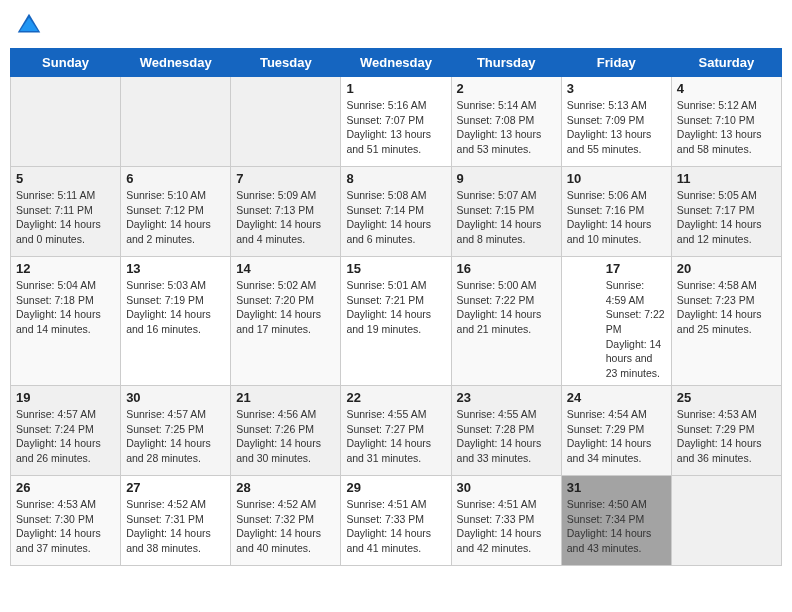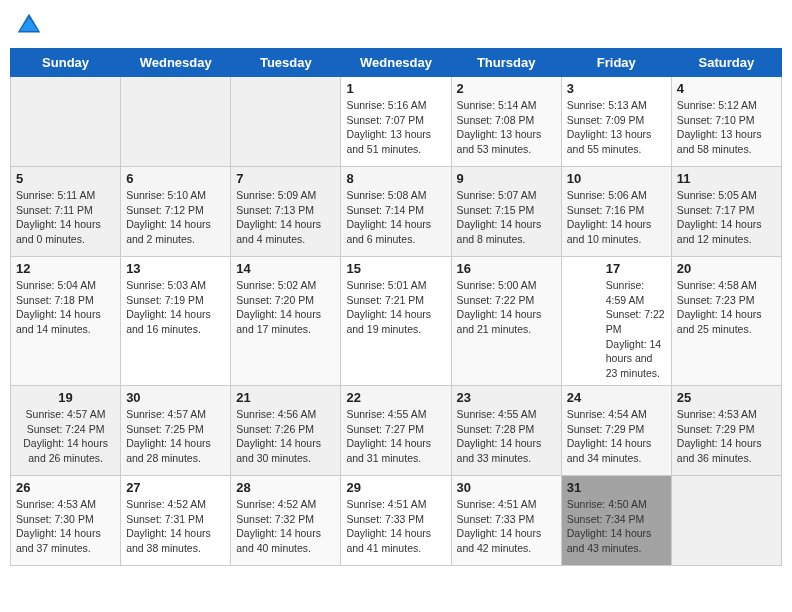--- a/index.html
+++ b/index.html
@@ -211,21 +211,21 @@
         <td style="background-color: rgb(255, 255, 255); padding-left: 44px;">
           <div class="day-number">17</div>
           <div class="day-info">Sunrise: 4:59 AM<br>Sunset: 7:22 PM<br>Daylight: 14 hours and 23 minutes.</div>
         </td>
         <td style="background-color: rgb(249, 249, 249);">
           <div class="day-number">20</div>
           <div class="day-info">Sunrise: 4:58 AM<br>Sunset: 7:23 PM<br>Daylight: 14 hours and 25 minutes.</div>
         </td>
       </tr>
       <tr>
-        <td style="background-color: rgb(240, 240, 240); text-align: center;">
+        <td style="background-color: rgb(240, 240, 240);">
           <div class="day-number">19</div>
           <div class="day-info">Sunrise: 4:57 AM<br>Sunset: 7:24 PM<br>Daylight: 14 hours and 26 minutes.</div>
         </td>
         <td style="background-color: rgb(245, 245, 245);">
           <div class="day-number">30</div>
           <div class="day-info">Sunrise: 4:57 AM<br>Sunset: 7:25 PM<br>Daylight: 14 hours and 28 minutes.</div>
         </td>
         <td style="background-color: rgb(240, 240, 240);">
           <div class="day-number">21</div>
           <div class="day-info">Sunrise: 4:56 AM<br>Sunset: 7:26 PM<br>Daylight: 14 hours and 30 minutes.</div>

